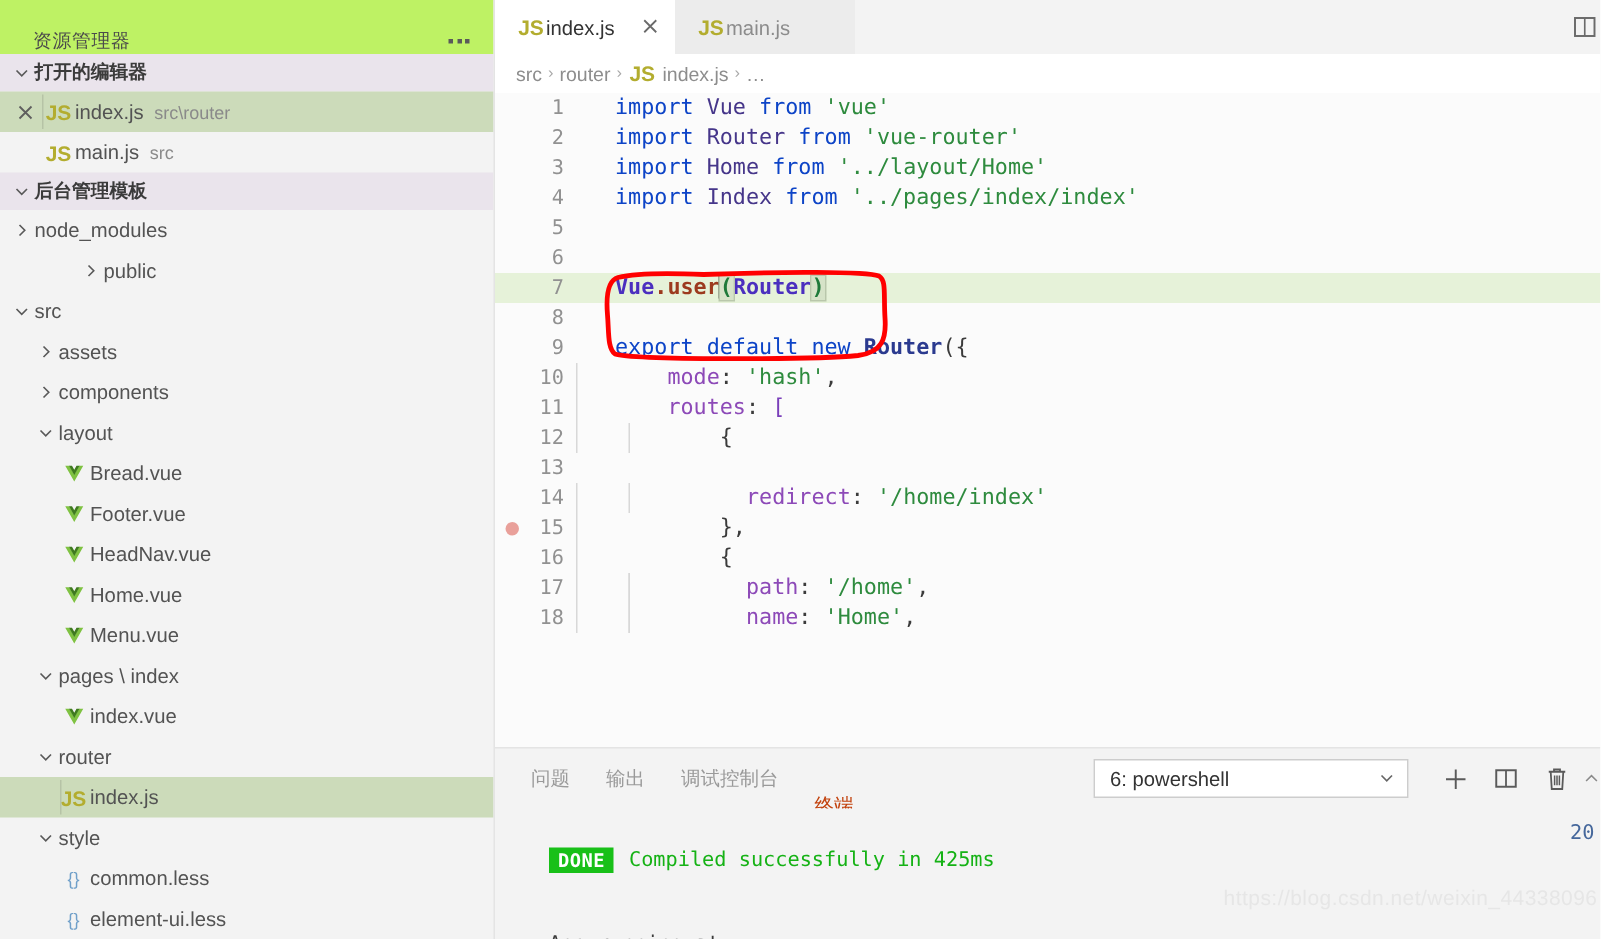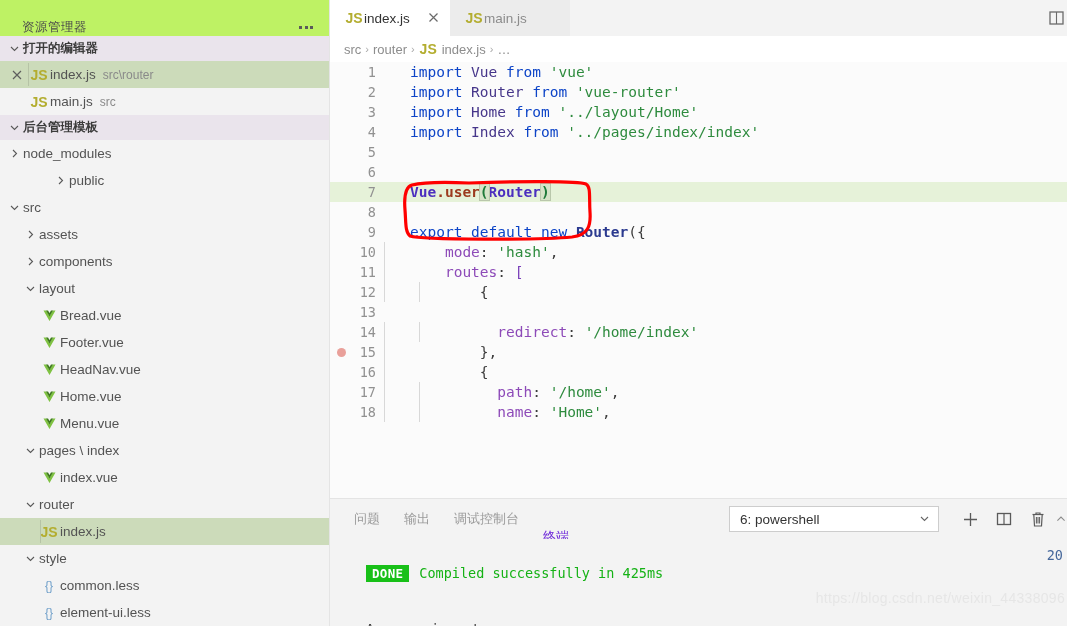--- a/index.html
+++ b/index.html
@@ -238,21 +238,21 @@
   }
   .ptab {
     font-size: 13px;
     color: #9a9a9a;
     margin-right: 24px;
     cursor: pointer;
     position: relative;
     height: 30px;
     display: flex; align-items: center;
   }
-  .ptab.active { color: #6d28d9; margin-top: 35px; }
+  .ptab.active { color: #c2410c; margin-top: 35px; }
   .ptab.active::after {
     content: "";
     position: absolute;
     left: 0; right: 0; bottom: 1px;
     height: 1.5px; background: #5c5c5c;
   }
   .panel-actions {
     position: absolute;
     right: 0; top: 0; height: 40px;
     display: flex; align-items: center; gap: 0;

